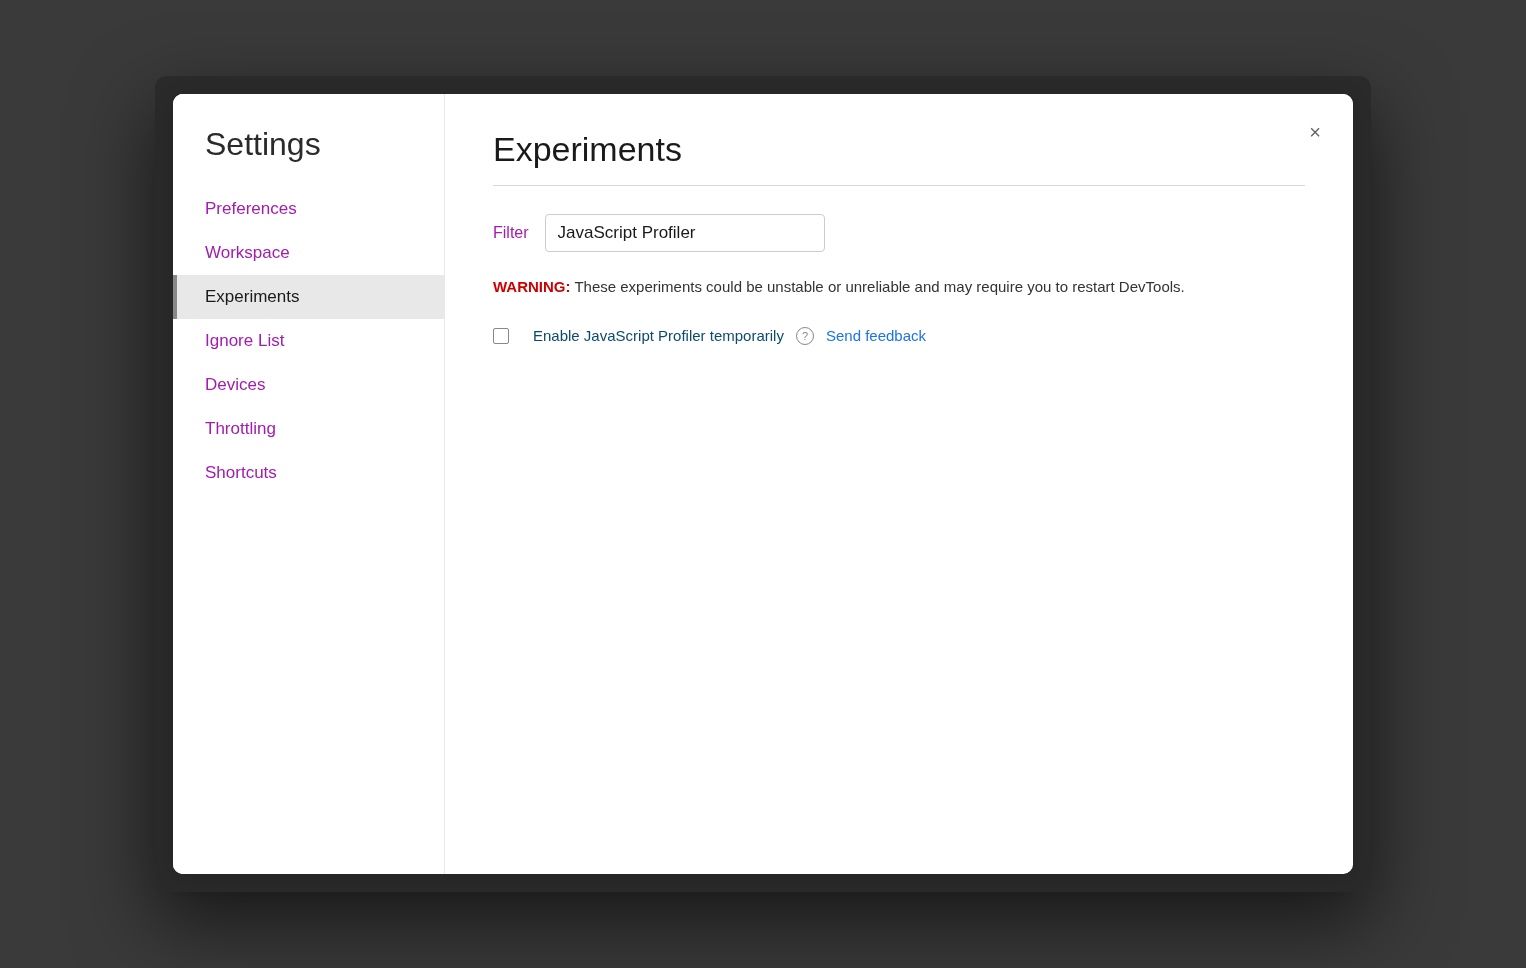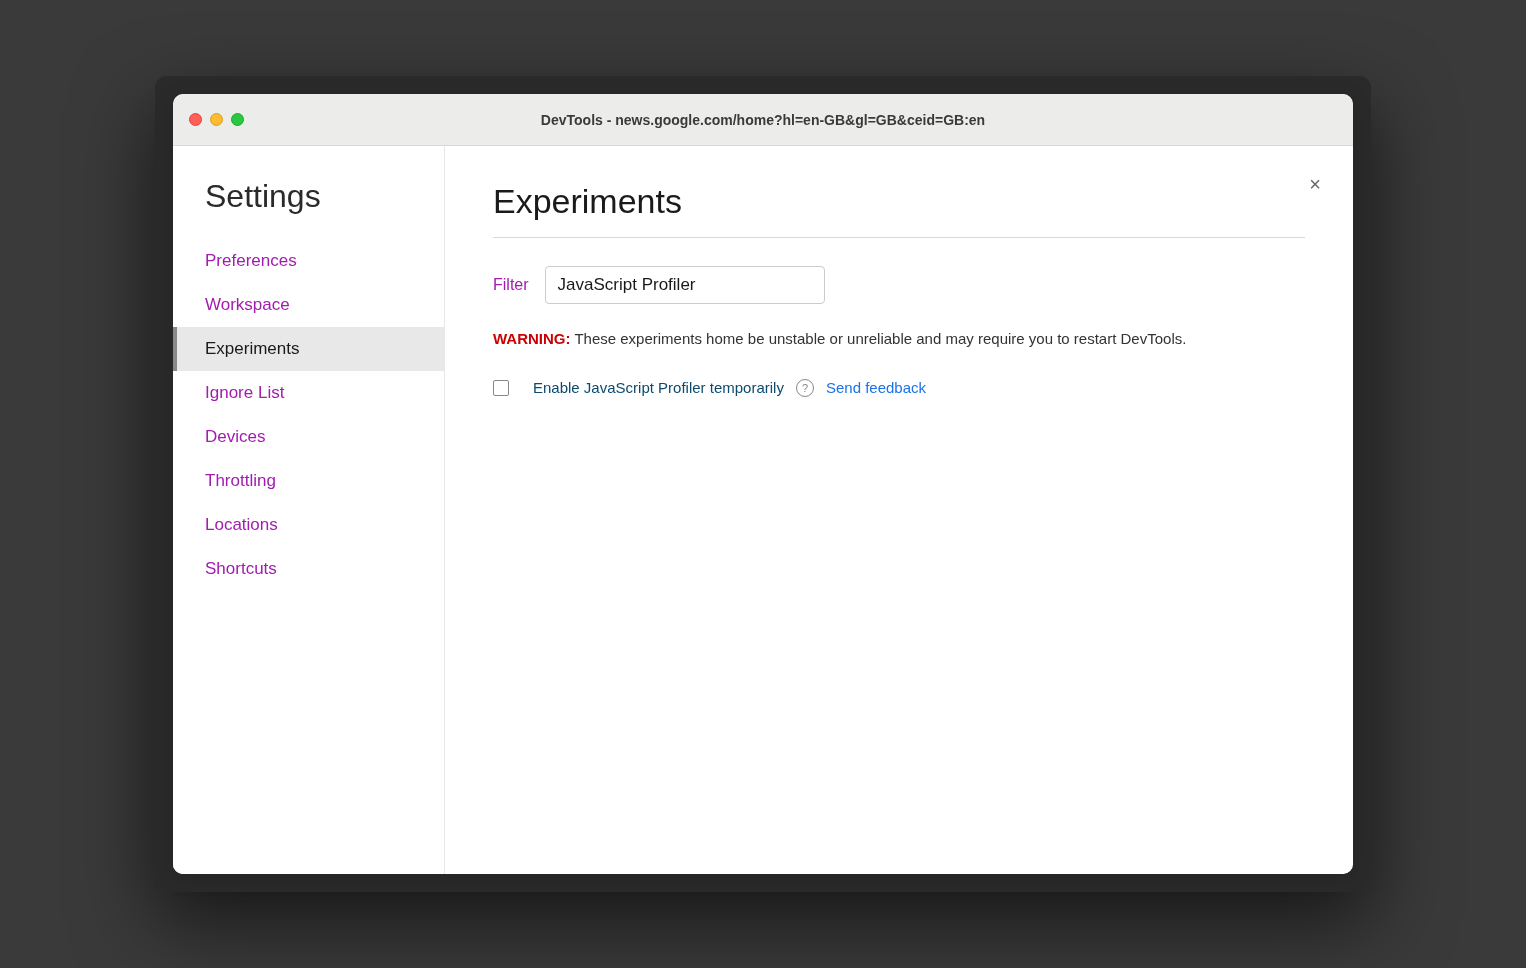--- a/index.html
+++ b/index.html
@@ -259,59 +259,50 @@
       font-size: 15px;
       cursor: pointer;
     }
   </style>
 </head>
 <body>
 
 <div class="window-wrapper">
   <div class="window">
 
-    <div class="titlebar">
-      <div class="traffic-lights">
-        <div class="traffic-light close"></div>
-        <div class="traffic-light minimize"></div>
-        <div class="traffic-light maximize"></div>
-      </div>
-      <span class="titlebar-title">DevTools - news.google.com/home?hl=en-GB&amp;gl=GB&amp;ceid=GB:en</span>
-    </div>
 
     <div class="content-area">
 
       <aside class="sidebar">
         <div class="sidebar-title">Settings</div>
         <ul class="sidebar-nav">
           <li class="sidebar-nav-item">Preferences</li>
           <li class="sidebar-nav-item">Workspace</li>
           <li class="sidebar-nav-item active">Experiments</li>
           <li class="sidebar-nav-item">Ignore List</li>
           <li class="sidebar-nav-item">Devices</li>
           <li class="sidebar-nav-item">Throttling</li>
-          <li class="sidebar-nav-item">Locations</li>
           <li class="sidebar-nav-item">Shortcuts</li>
         </ul>
       </aside>
 
       <main class="main-content">
         <button class="close-button">×</button>
 
         <h1 class="section-title">Experiments</h1>
         <hr class="divider">
 
         <div class="filter-row">
           <label class="filter-label">Filter</label>
           <input class="filter-input" type="text" value="JavaScript Profiler" style="">
         </div>
 
         <div class="warning-box">
           <p class="warning-text">
-            <span class="warning-label">WARNING:</span><span> These experiments home be unstable or unreliable and may require you to restart DevTools.</span>
+            <span class="warning-label">WARNING:</span><span> These experiments could be unstable or unreliable and may require you to restart DevTools.</span>
           </p>
         </div>
 
         <div class="experiment-row">
           <input type="checkbox" class="experiment-checkbox" id="js-profiler-checkbox" style="">
           <label class="experiment-label" for="js-profiler-checkbox">Enable JavaScript Profiler temporarily</label>
           <span class="help-icon">?</span>
           <a href="#" class="feedback-link">Send feedback</a>
         </div>
 

